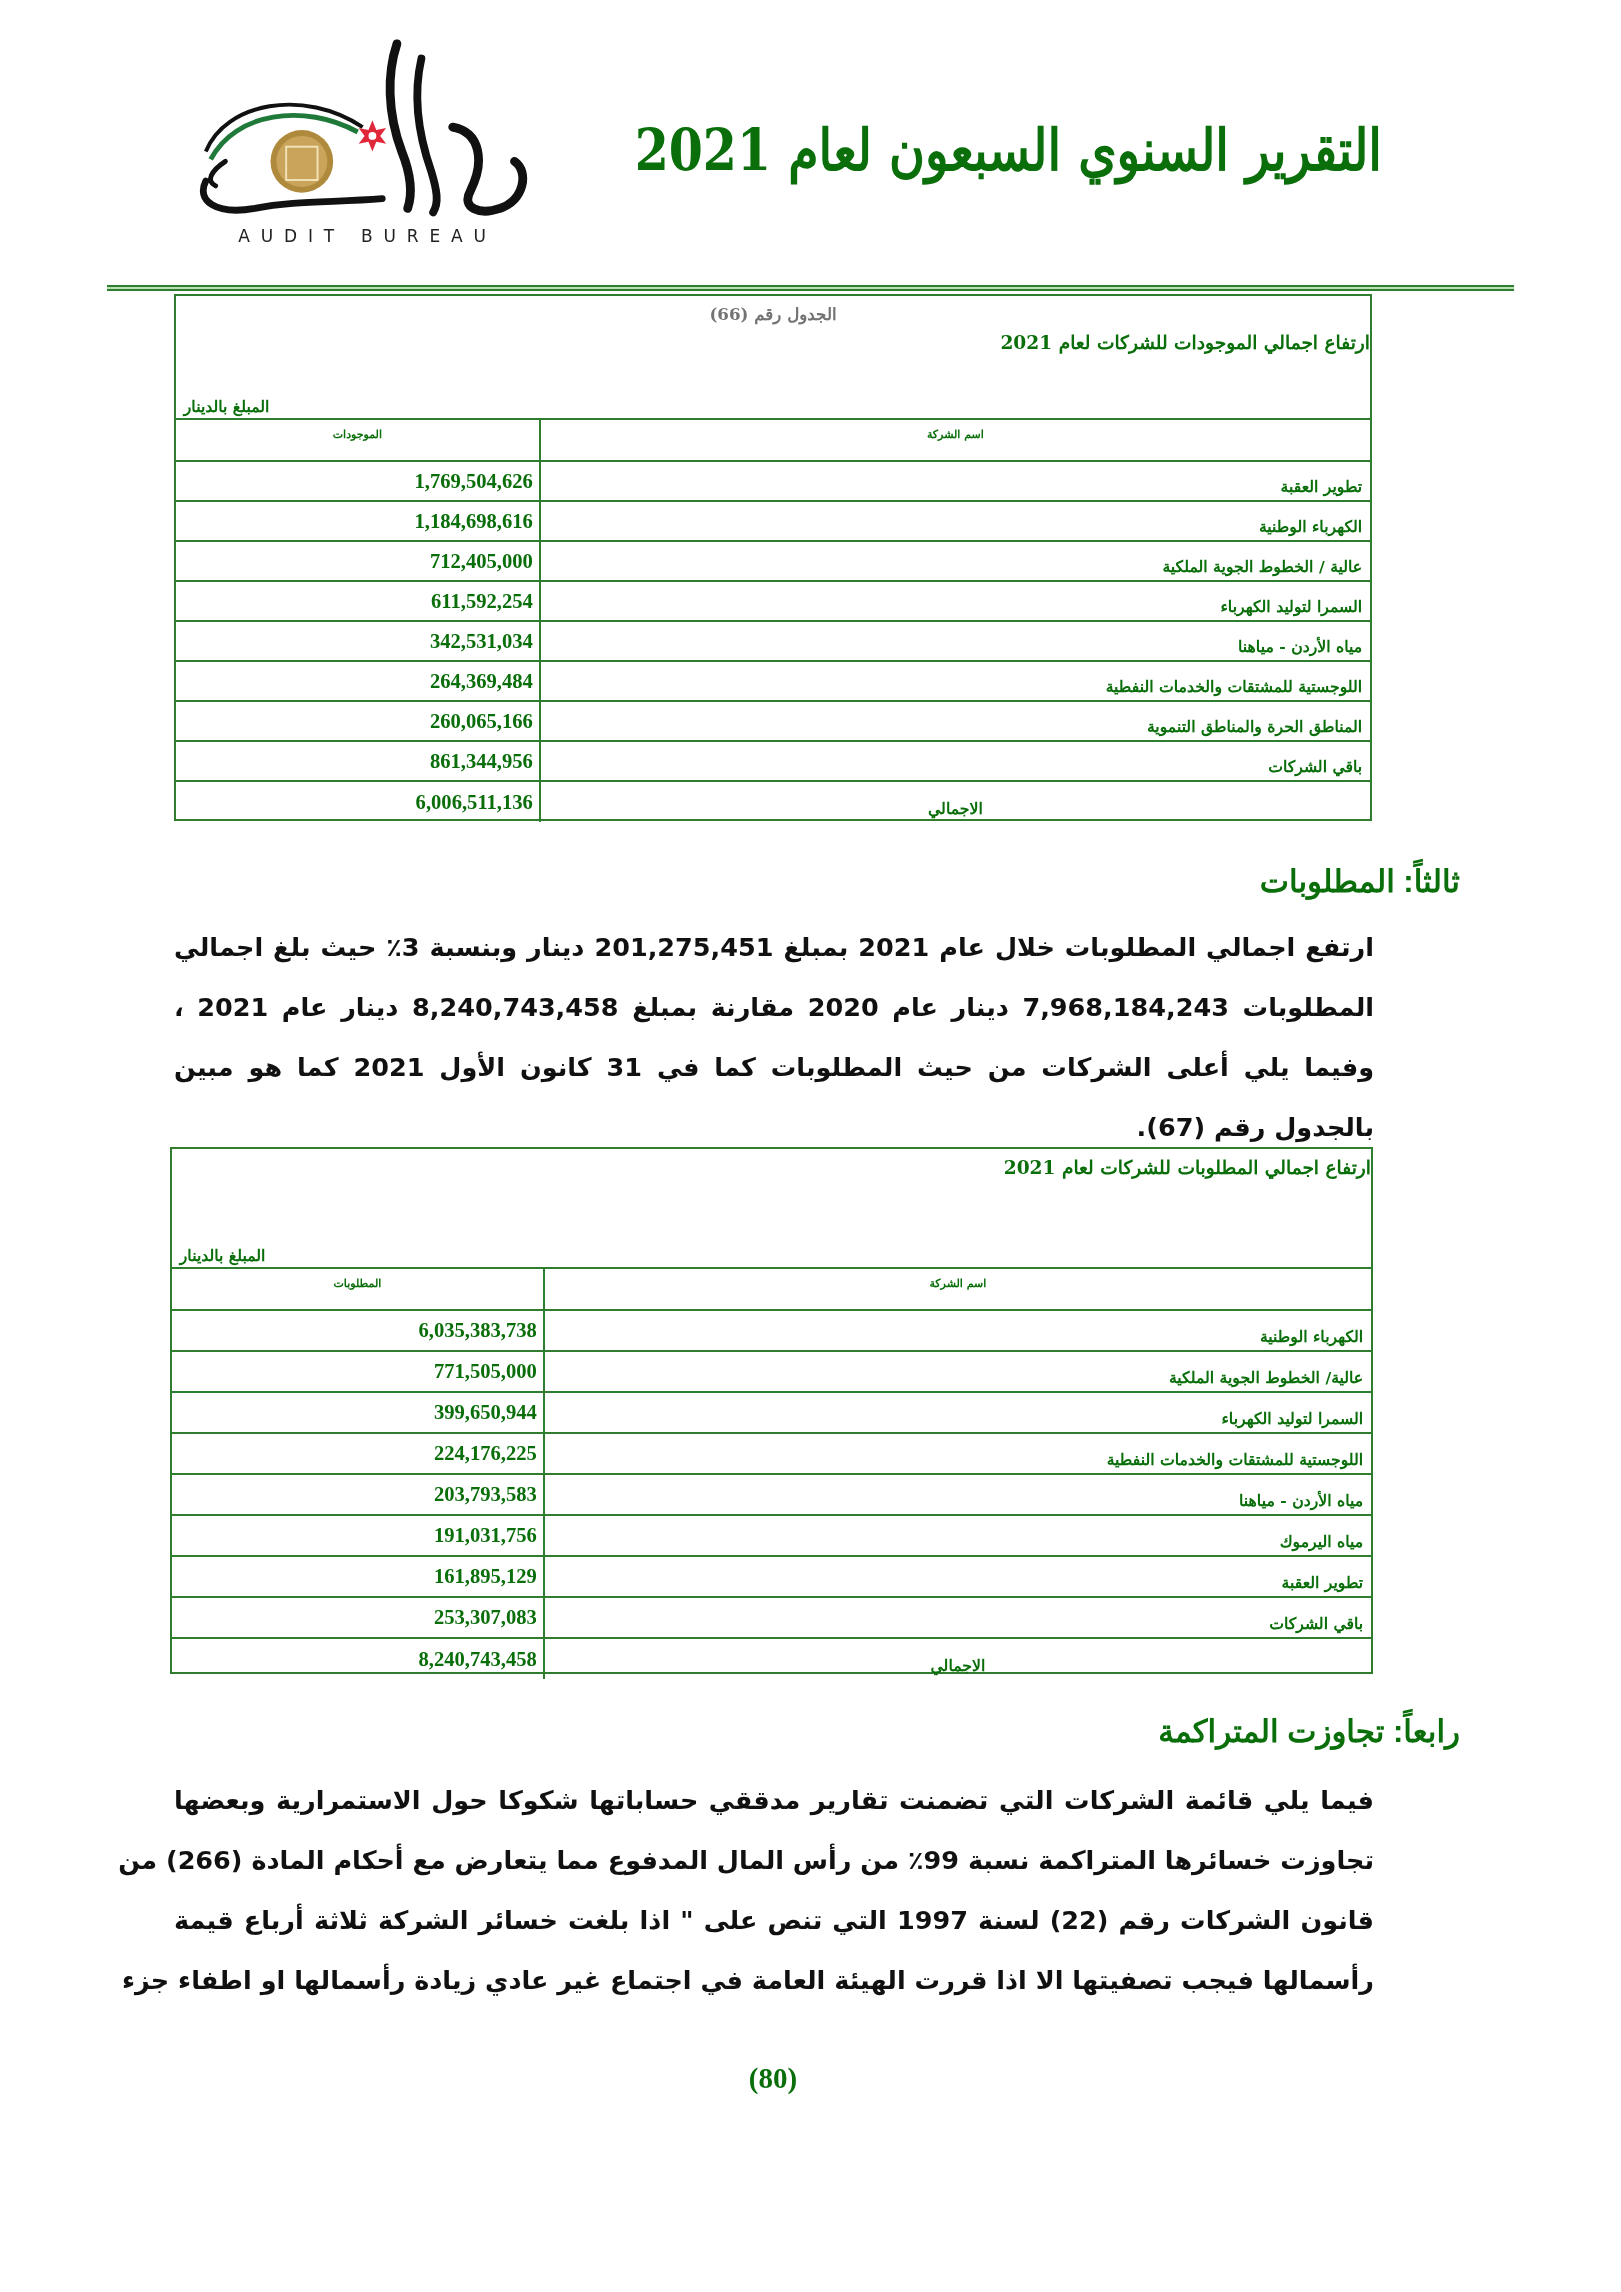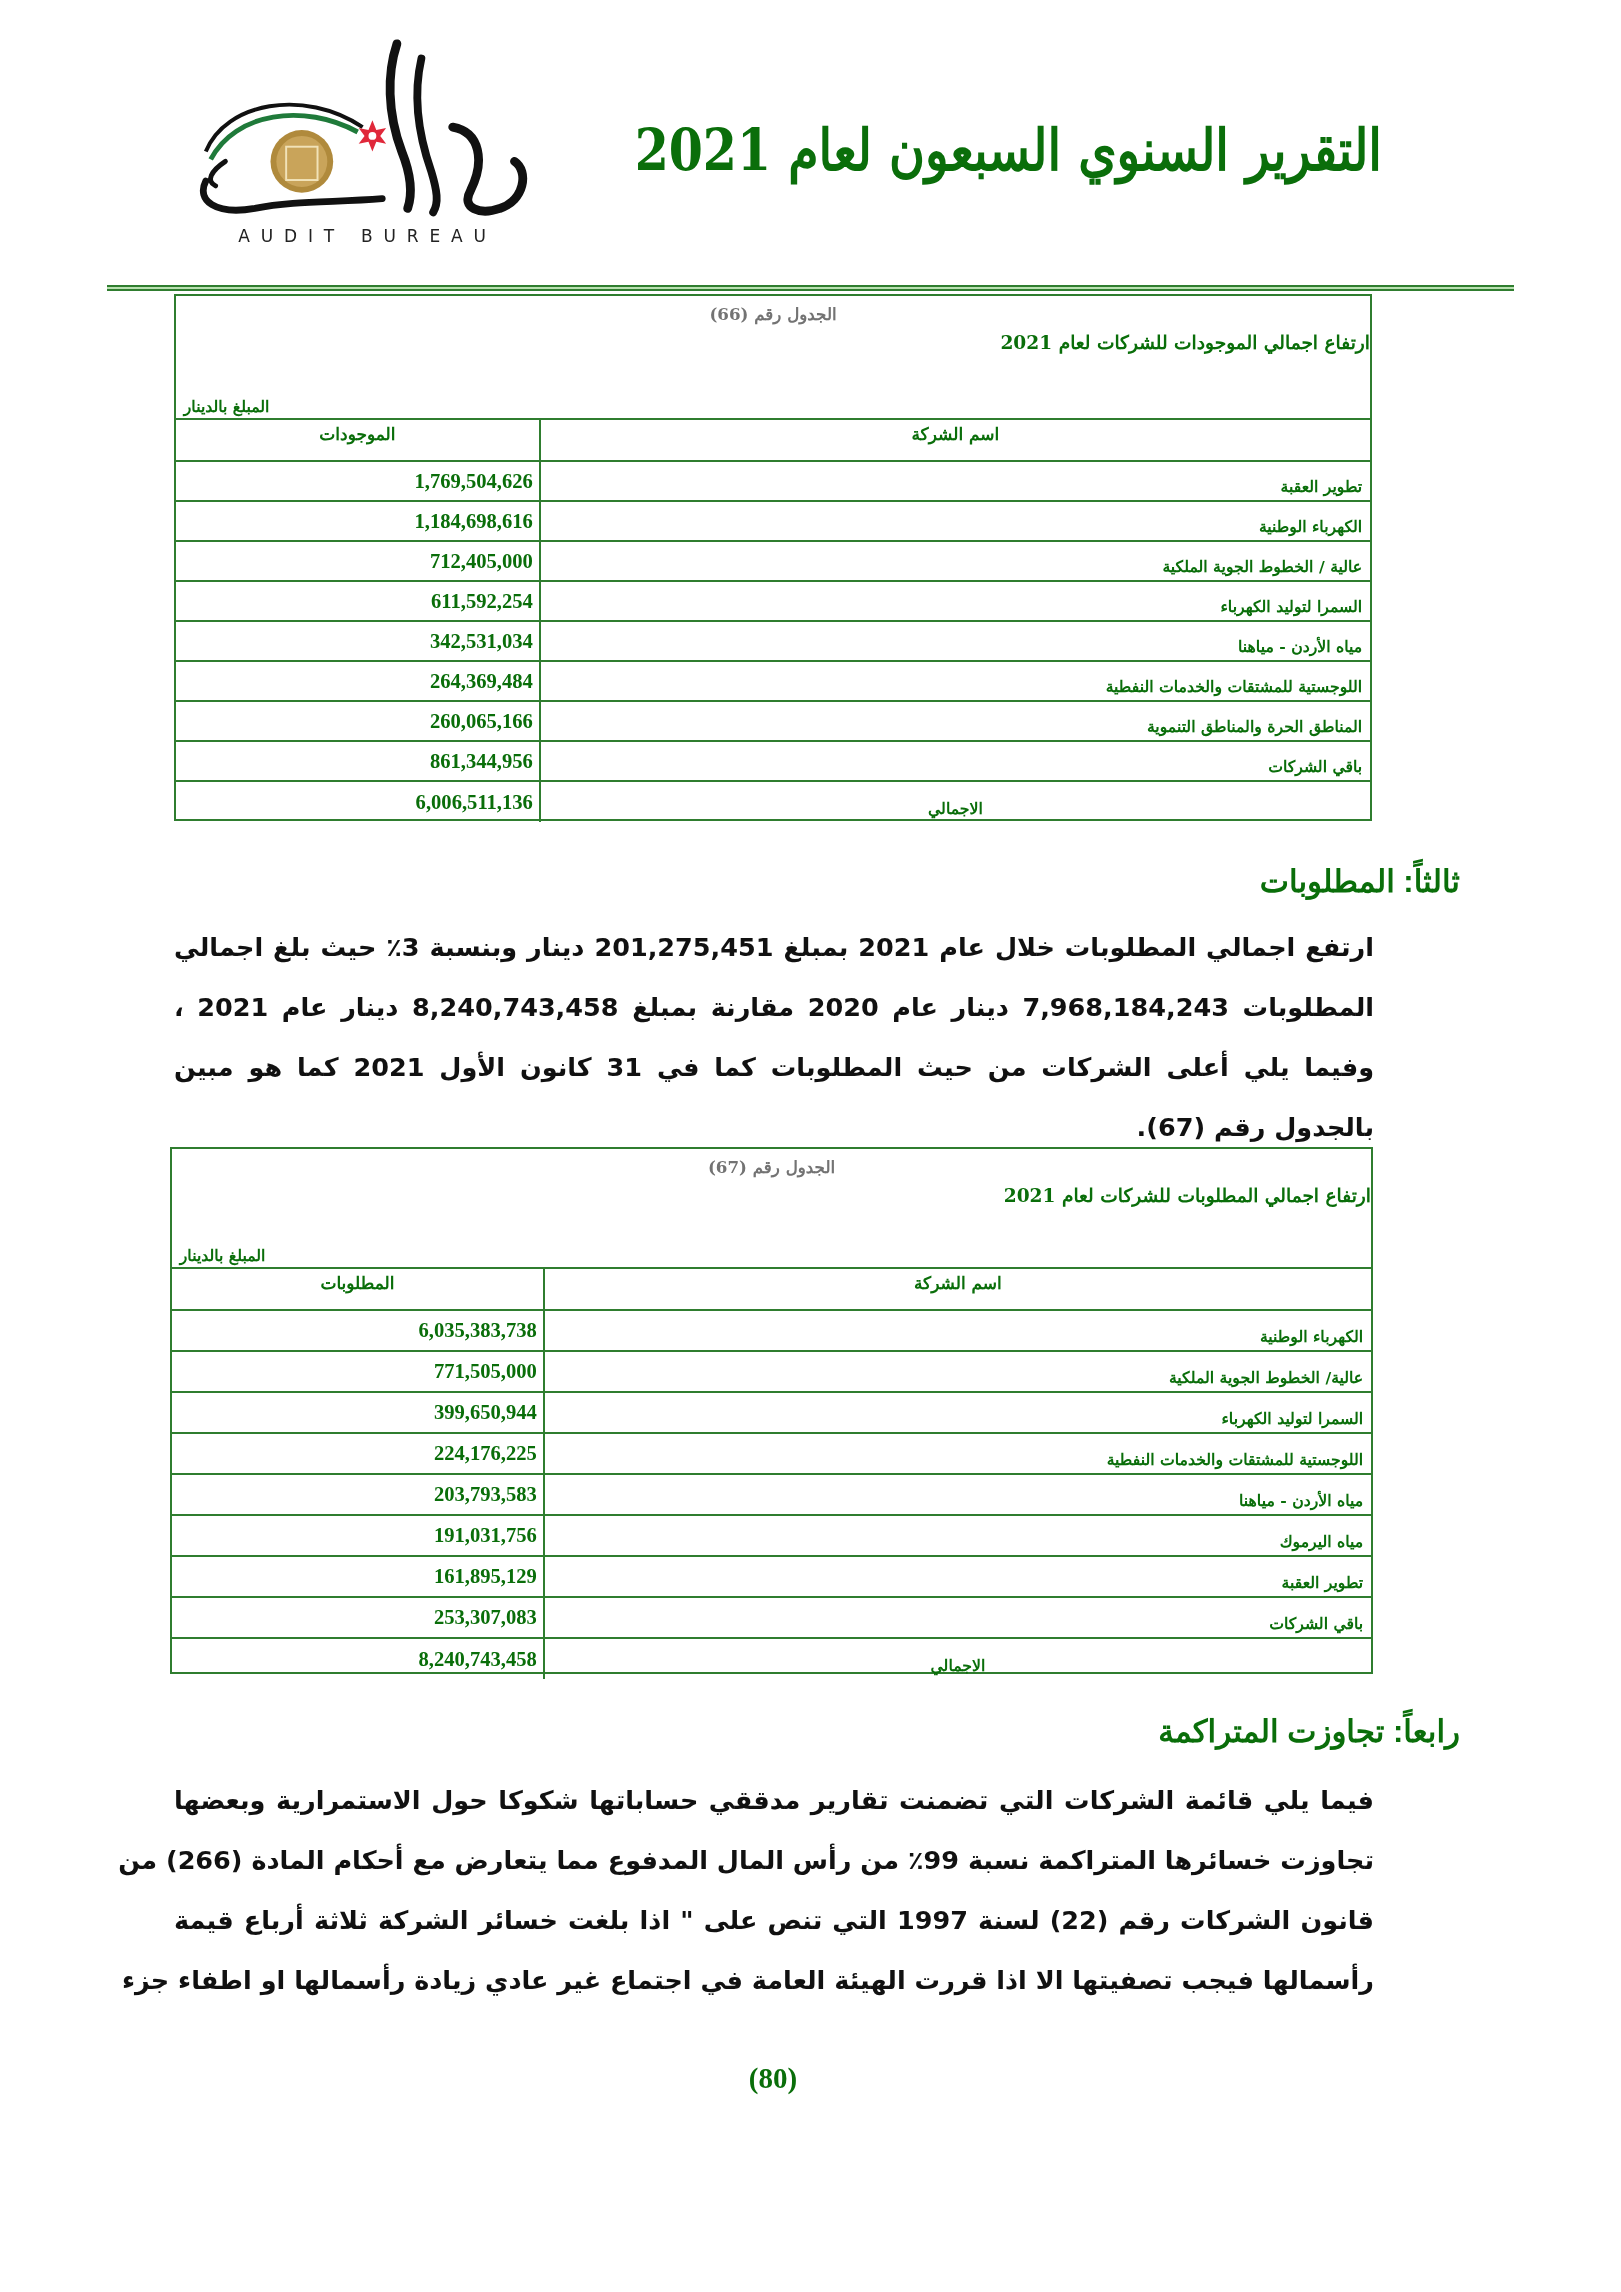--- a/index.html
+++ b/index.html
@@ -33,21 +33,21 @@
       font-weight: bold; font-size: 15.7px; color: #0a6e0a; }
     .tbl-row { display: flex; border-bottom: 2px solid #2f7d2f; box-sizing: border-box; }
     .tbl-row:last-child { border-bottom: none; }
     .cell-name { flex: 1; display: flex; align-items: flex-end; justify-content: flex-start;
       padding: 0 7.8px 3.9px 7.8px; font-family: "DejaVu Serif", serif; font-weight: bold;
       font-size: 15.7px; color: #0a6e0a; }
     .cell-val { border-right: 2px solid #2f7d2f; display: flex; align-items: center;
       justify-content: flex-start; padding: 0 5.9px; direction: ltr; justify-content: flex-end;
       font-family: "Liberation Serif", serif; font-weight: bold; font-size: 20.6px; color: #0a6e0a; }
     .hdr-row .cell-name, .hdr-row .cell-val { justify-content: center; align-items: center;
-      font-size: 17px; padding-bottom: 12px; font-family: "DejaVu Serif", serif; }
+      font-size: 11px; padding-bottom: 12px; font-family: "DejaVu Serif", serif; }
     .total-row .cell-name { justify-content: center; }
 
     
     .section-heading { right: 161px; direction: rtl; font-family: Liberation Sans, sans-serif;
       font-weight: bold; font-size: 31px; color: #0a6e0a; white-space: nowrap; }
 
     
     .para { left: 174px; width: 1200px; direction: rtl; text-align: justify;
       text-align-last: right; font-family: "DejaVu Sans", sans-serif; font-weight: bold;
       font-size: 25.5px; line-height: 60px; color: #111; }
@@ -138,21 +138,20 @@
 
 <div class="abs para" style="top:917px;">
   <span class="line">ارتفع اجمالي المطلوبات خلال عام 2021 بمبلغ 201,275,451 دينار وبنسبة 3٪ حيث بلغ اجمالي</span>
   <span class="line">المطلوبات 7,968,184,243 دينار عام 2020 مقارنة بمبلغ 8,240,743,458 دينار عام 2021 ،</span>
   <span class="line">وفيما يلي أعلى الشركات من حيث المطلوبات كما في 31 كانون الأول 2021 كما هو مبين</span>
   <span class="line last">بالجدول رقم (67).</span>
 </div>
 
 <div class="abs tbl" style="left:170px; top:1147px; width:1203px; height:527px;">
   <div class="tbl-head" style="height:118px;">
-    <div class="tbl-num" style="padding-top:7.8px;">الجدول رقم (67)</div>
     <div class="tbl-title" style="padding-top:7.8px;">ارتفاع اجمالي المطلوبات للشركات لعام 2021</div>
     <div class="tbl-unit">المبلغ بالدينار</div>
   </div>
   <div class="tbl-row hdr-row" style="height:42px;">
     <div class="cell-name">اسم الشركة</div>
     <div class="cell-val" style="width:359px;">المطلوبات</div>
   </div>
   <div class="tbl-row" style="height:41px;">
     <div class="cell-name">الكهرباء الوطنية</div>
     <div class="cell-val" style="width:359px;">6,035,383,738</div>

